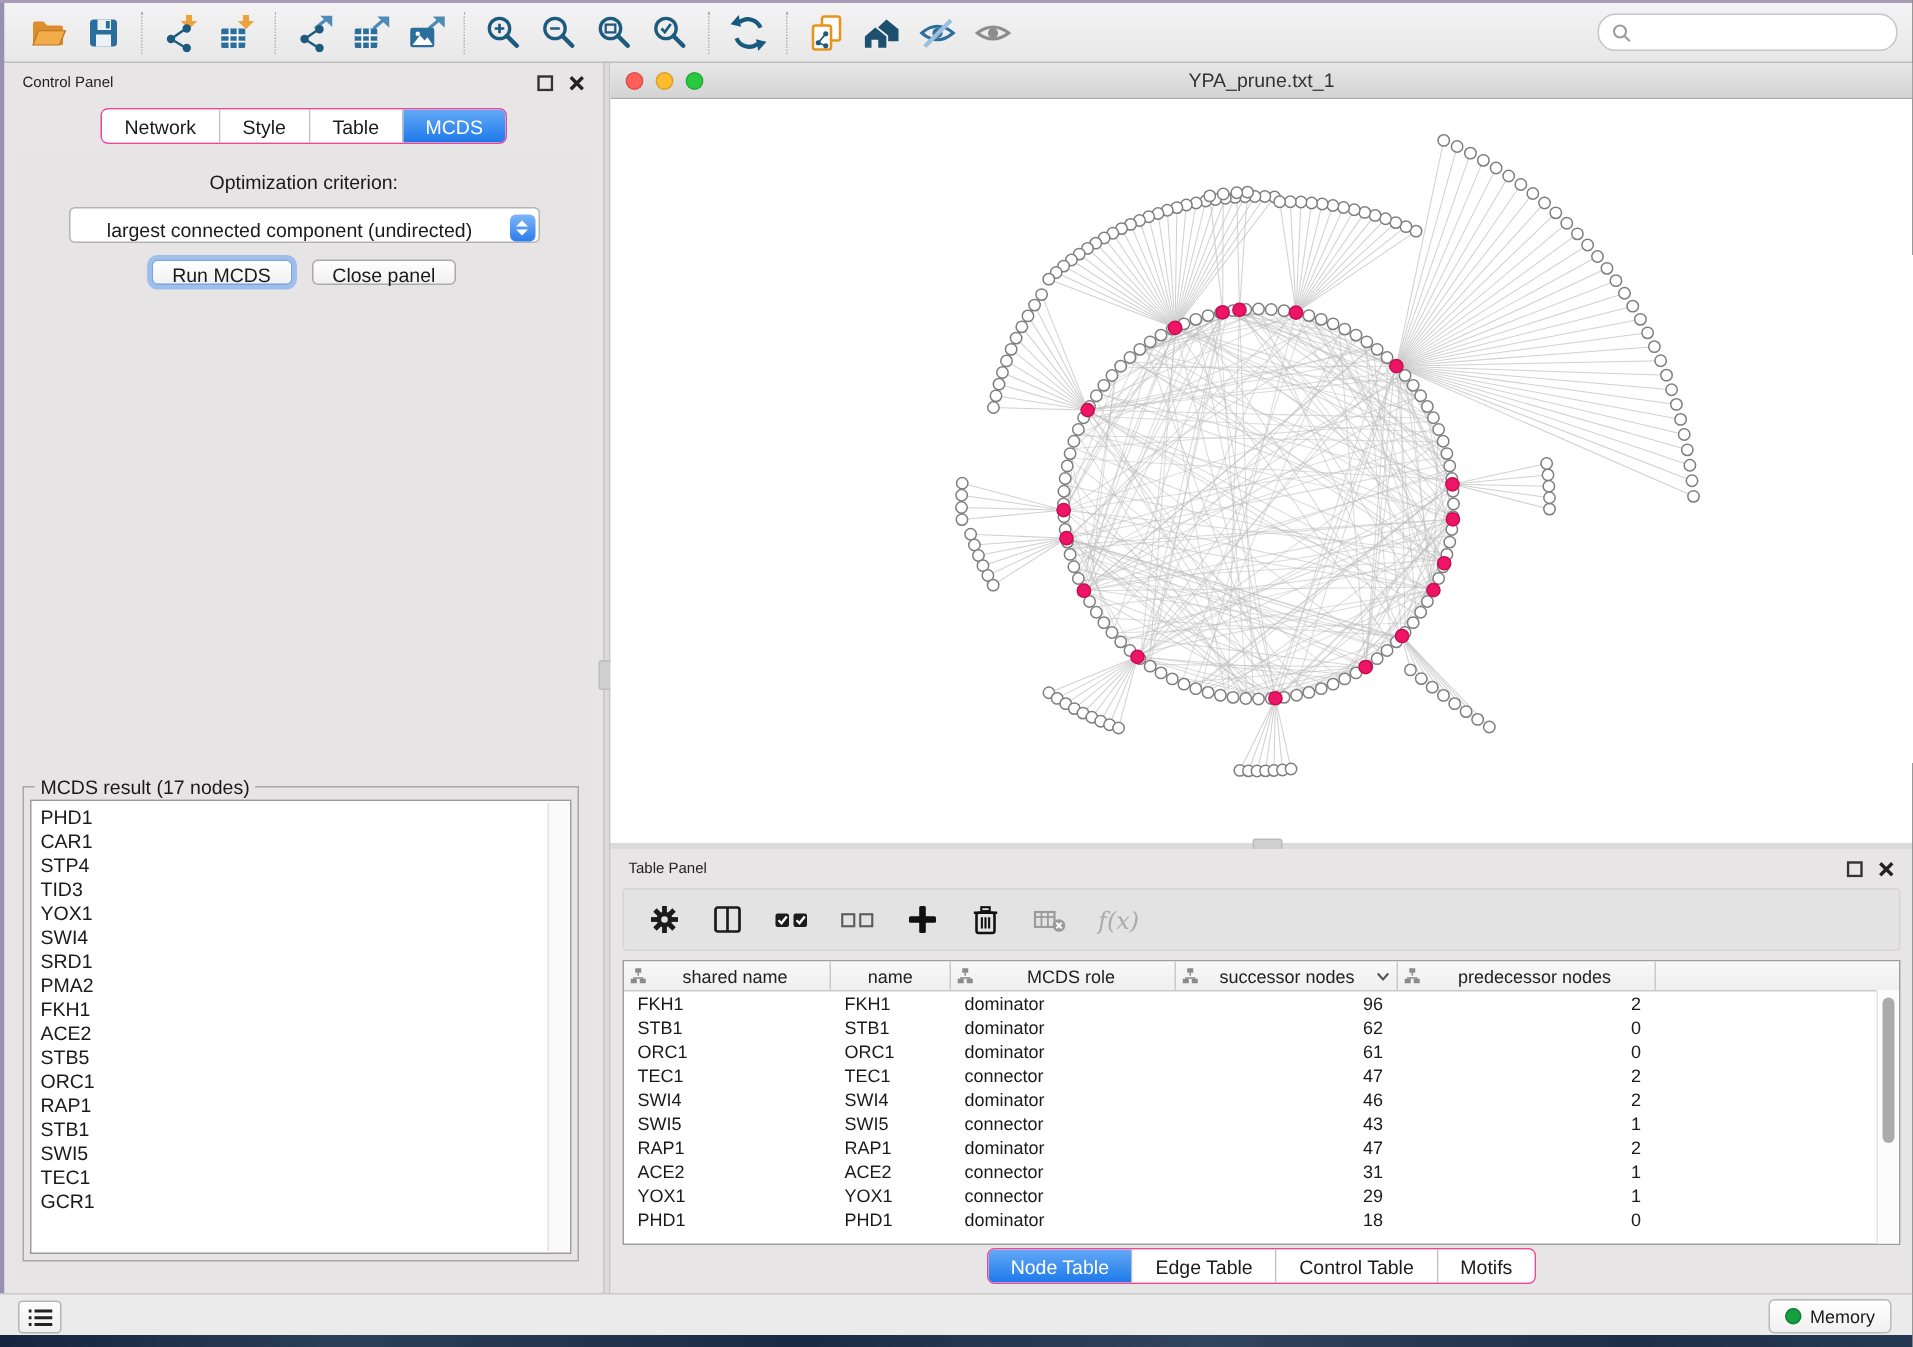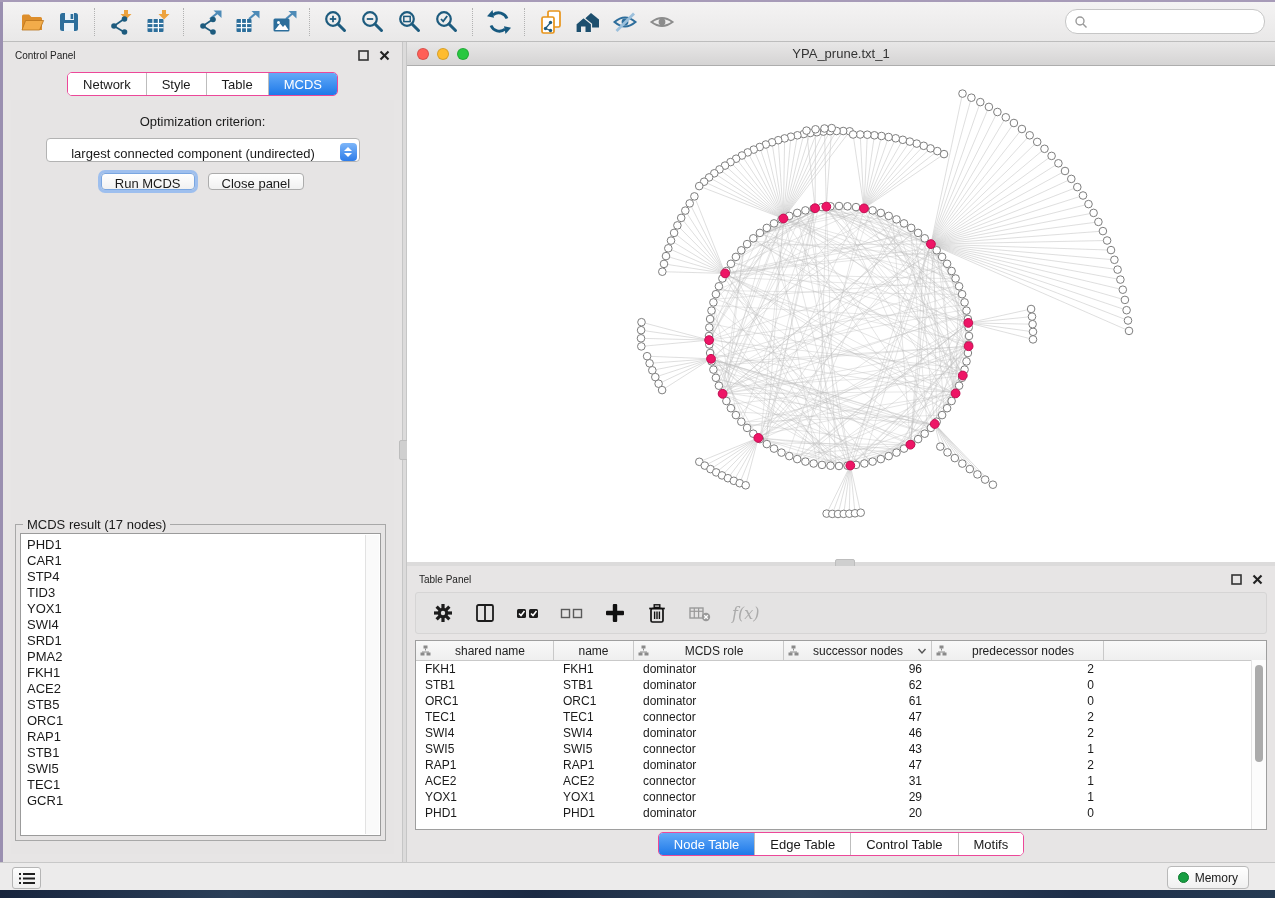--- a/index.html
+++ b/index.html
@@ -81,21 +81,21 @@
   .tbody .tr{display:flex;height:16px;align-items:center;}
   .td{font-size:12px;box-sizing:border-box;padding:0 9px;white-space:nowrap;overflow:hidden;}
   .td.num{text-align:right;padding-right:10px;}
   .t-scroll{position:absolute;right:0;top:19px;bottom:0;width:14px;background:#FCFCFC;border-left:1px solid #E4E4E4;}
   .t-thumb{position:absolute;left:3px;top:5px;width:8px;height:97px;background:#ABABAB;border-radius:4px;}
   .tp-tabsrow{position:absolute;left:0;right:0;top:266px;display:flex;justify-content:center;}
   
   .status-bar{position:absolute;left:0;top:862px;width:100%;height:28px;background:#ECEBEB;border-top:1px solid #C8C8C8;box-sizing:border-box;}
   .list-btn{position:absolute;left:12px;top:4px;width:27px;height:20px;background:linear-gradient(#FDFDFD,#EFEFEF);
     border:1px solid #B5B5B5;border-radius:3px;display:flex;align-items:center;justify-content:center;}
-  .memory-btn{position:absolute;right:26px;top:3px;height:21px;background:linear-gradient(#FFFFFF,#F0F0F0);
+  .memory-btn{position:absolute;right:14px;top:3px;height:21px;background:linear-gradient(#FFFFFF,#F0F0F0);
     border:1px solid #B9B9B9;border-radius:4px;display:flex;align-items:center;gap:6px;padding:0 10px;font-size:12px;}
   .mem-dot{width:11px;height:11px;border-radius:50%;background:#169E41;border:1px solid #0F7A30;box-sizing:border-box;}
 </style>
 </head>
 <body>
 
 <div class="screen">
   <div class="edge-top"></div>
   <div class="edge-left"></div>
 
@@ -1175,21 +1175,21 @@
             <div class="td" style="width: 138px;">YOX1</div>
             <div class="td" style="width: 80px;">YOX1</div>
             <div class="td" style="width: 150px;">connector</div>
             <div class="td num" style="width: 148px;">29</div>
             <div class="td num" style="width: 172px;">1</div>
           </div>
           <div class="tr">
             <div class="td" style="width: 138px;">PHD1</div>
             <div class="td" style="width: 80px;">PHD1</div>
             <div class="td" style="width: 150px;">dominator</div>
-            <div class="td num" style="width: 148px;">20</div>
+            <div class="td num" style="width: 148px;">18</div>
             <div class="td num" style="width: 172px;">0</div>
           </div>
         </div>
       <div class="t-scroll">
         <div class="t-thumb"></div>
       </div>
     </div>
     <div class="tp-tabsrow">
       <div class="seg">
           <button class="seg-btn active">Node Table</button>

